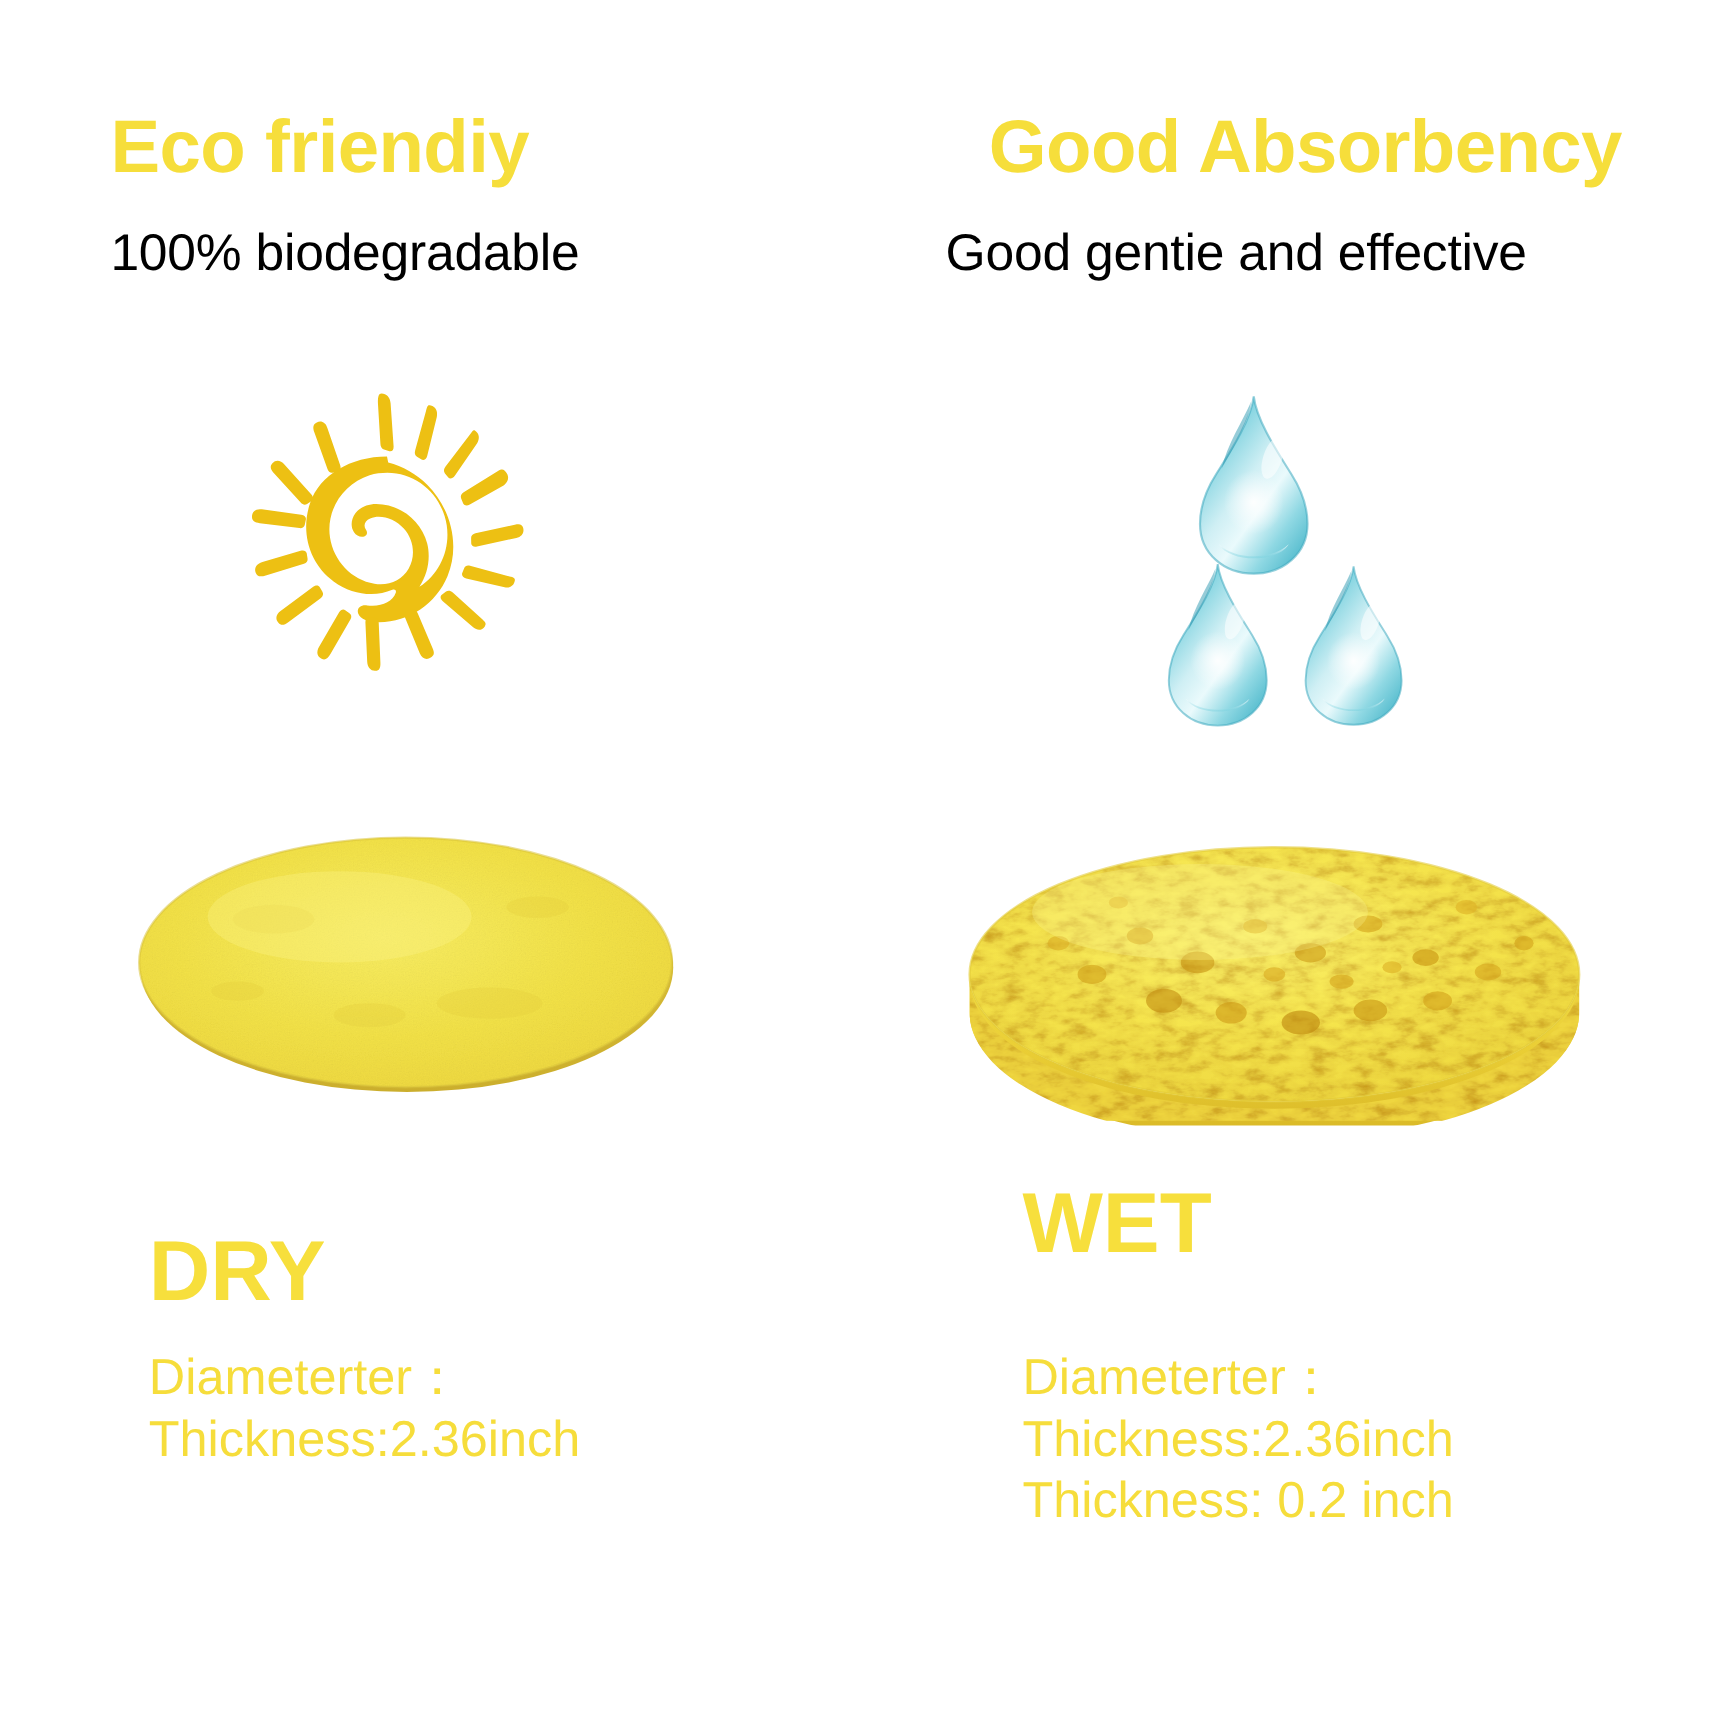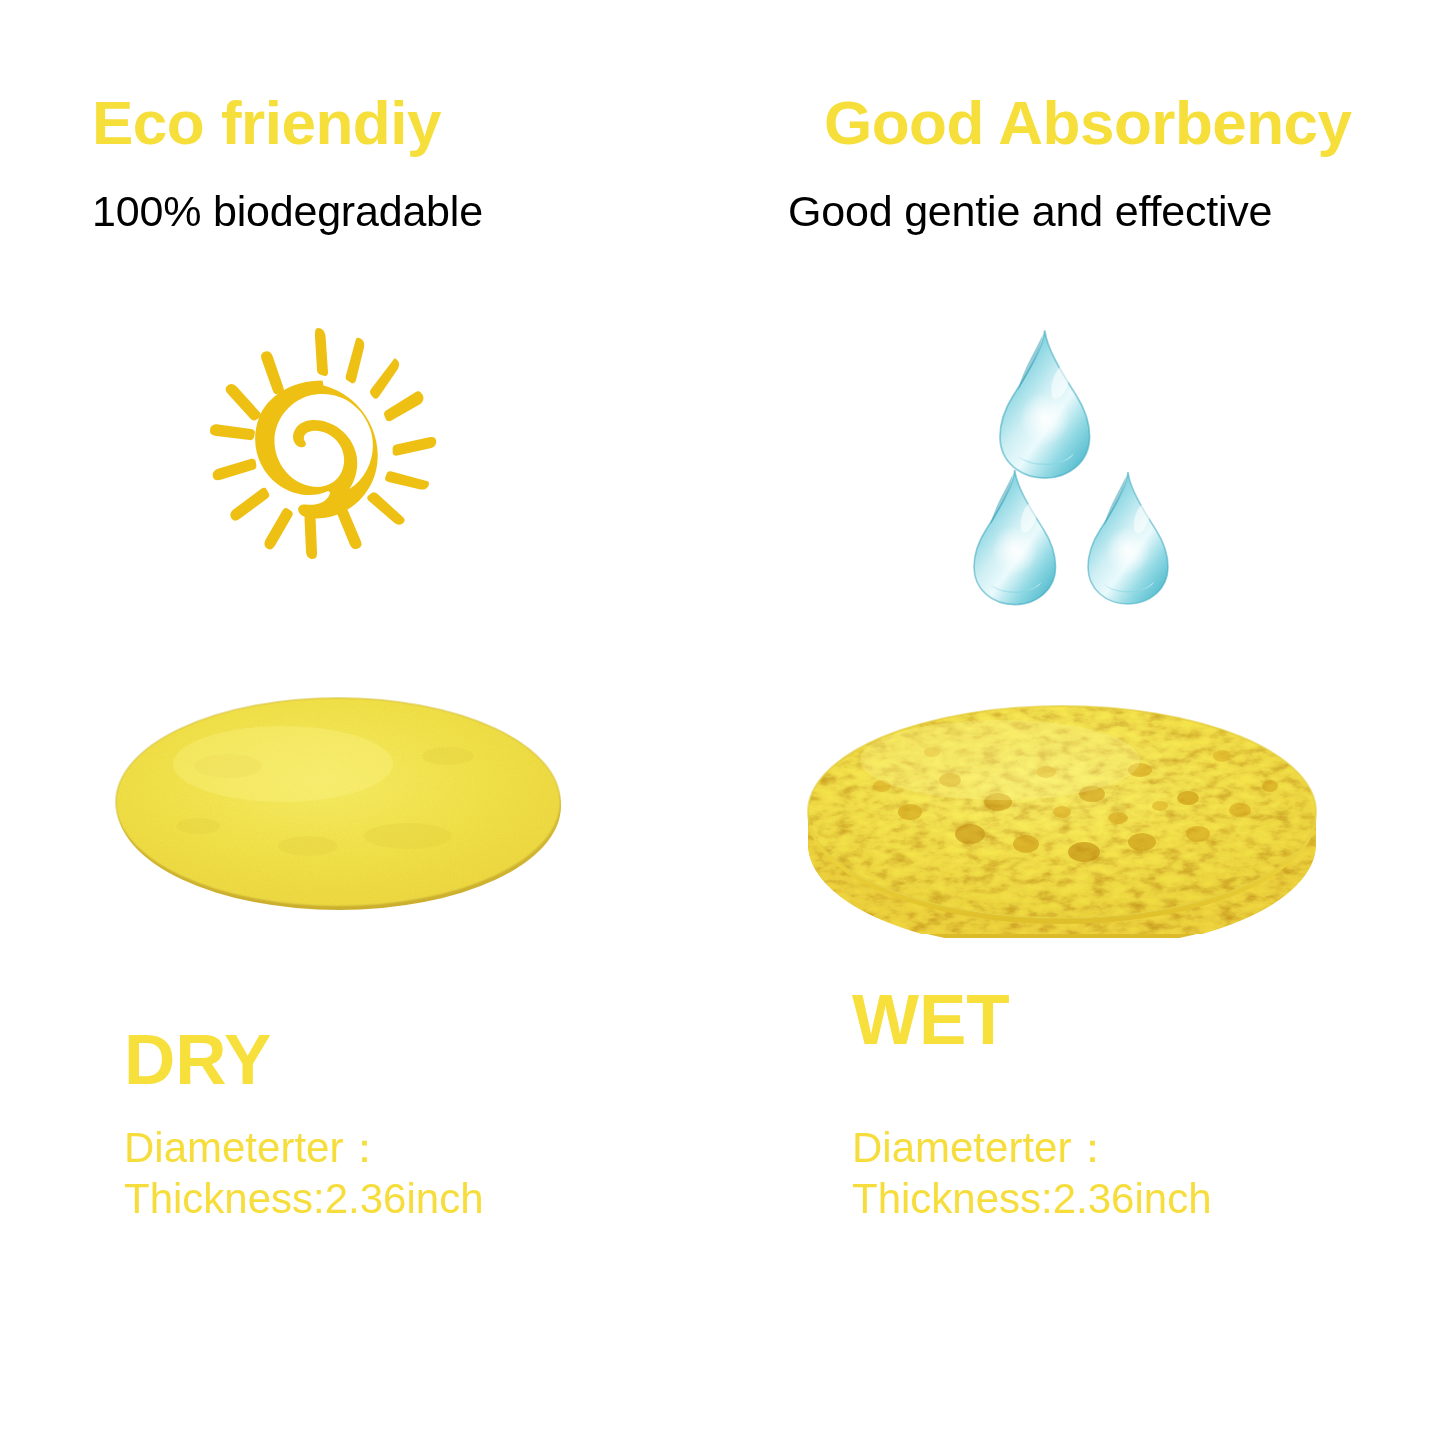--- a/index.html
+++ b/index.html
@@ -361,16 +361,17 @@
 
         <ellipse cx="262" cy="118" rx="254" ry="106" fill="none" stroke="#E2CB3B" stroke-opacity="0.6" stroke-width="2"></ellipse>
       </svg>
     </div>
 
     <div class="state-label" id="wet-label">WET</div>
 
     <div class="spec-list" id="wet-specs">
       <div>Diameterter：</div>
       <div>Thickness:2.36inch</div>
+      <div>Thickness: 0.2 inch</div>
     </div>
   </div>
 
 </div>
 
 </body></html>

